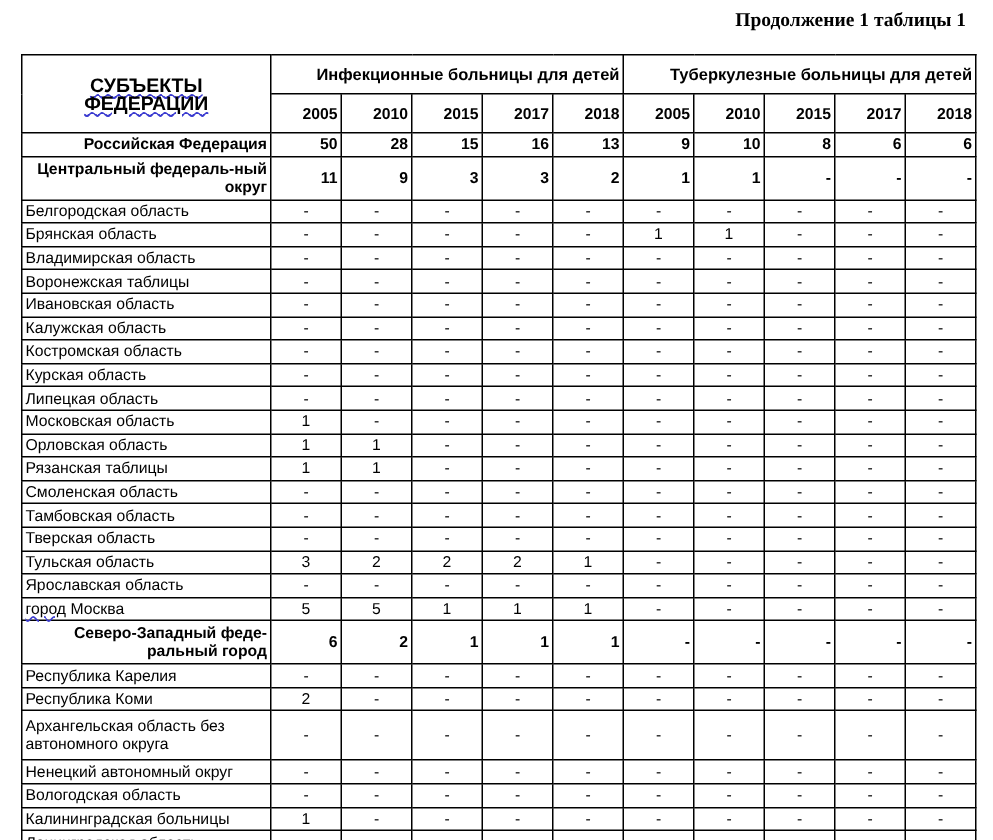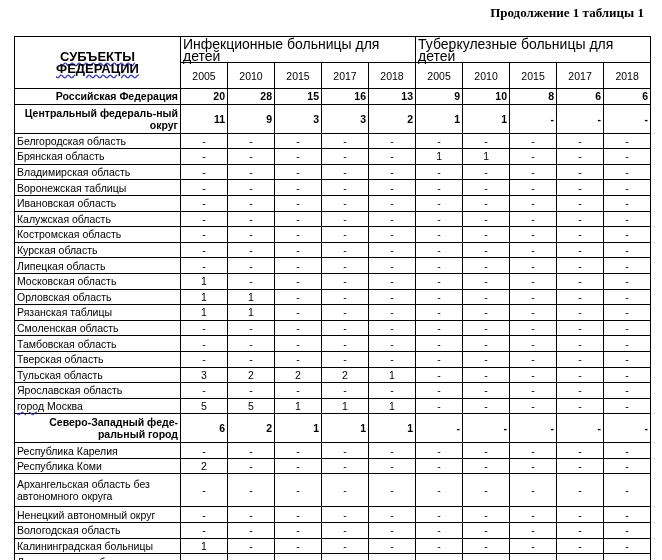--- a/index.html
+++ b/index.html
@@ -17,22 +17,22 @@
     table.data td, table.data th {
       border: 1px solid #000; padding: 0 2px; line-height: 12px;
       vertical-align: middle;
     }
     col.c-name { width: 166px; }
     col.c-val { width: 47px; }
     th.subject-head {
       font-weight: bold; font-size: 13px; text-align: center;
       text-decoration: underline; text-decoration-style: wavy; text-decoration-color: #3b3bd0;
     }
-    th.group-head { font-weight: normal; font-size: 14px; height: 25px; text-align: left; }
-    th.year-head { font-weight: normal; height: 25px; text-align: center; font-size: 10.5px; margin-left: 16px; }
+    th.group-head { font-weight: bold; font-size: 11px; height: 25px; text-align: right; }
+    th.year-head { font-weight: bold; height: 25px; text-align: right; font-size: 10.5px; margin-left: 16px; }
     td.name { text-align: left; padding-left: 5px; height: 14.6px; }
     td.val { text-align: center; height: 14.6px; }
     tr.bold td { font-weight: bold; text-align: right; }
     tr.tall td { height: 28px; }
     tr.tall3 td { height: 32px; }
     .underlined { text-decoration: underline; text-decoration-style: wavy; text-decoration-color: #3b3bd0; }
   </style>
 </head>
 <body>
 
@@ -67,21 +67,21 @@
       <th class="year-head">2005</th>
       <th class="year-head">2010</th>
       <th class="year-head">2015</th>
       <th class="year-head">2017</th>
       <th class="year-head">2018</th>
     </tr>
   </thead>
   <tbody id="tbody">
       <tr class="bold">
         <td class="name"><span>Российская Федерация</span></td>
-        <td class="val">20</td>
+        <td class="val">50</td>
         <td class="val">28</td>
         <td class="val">15</td>
         <td class="val">16</td>
         <td class="val">13</td>
         <td class="val">9</td>
         <td class="val">10</td>
         <td class="val">8</td>
         <td class="val">6</td>
         <td class="val">6</td>
       </tr>

